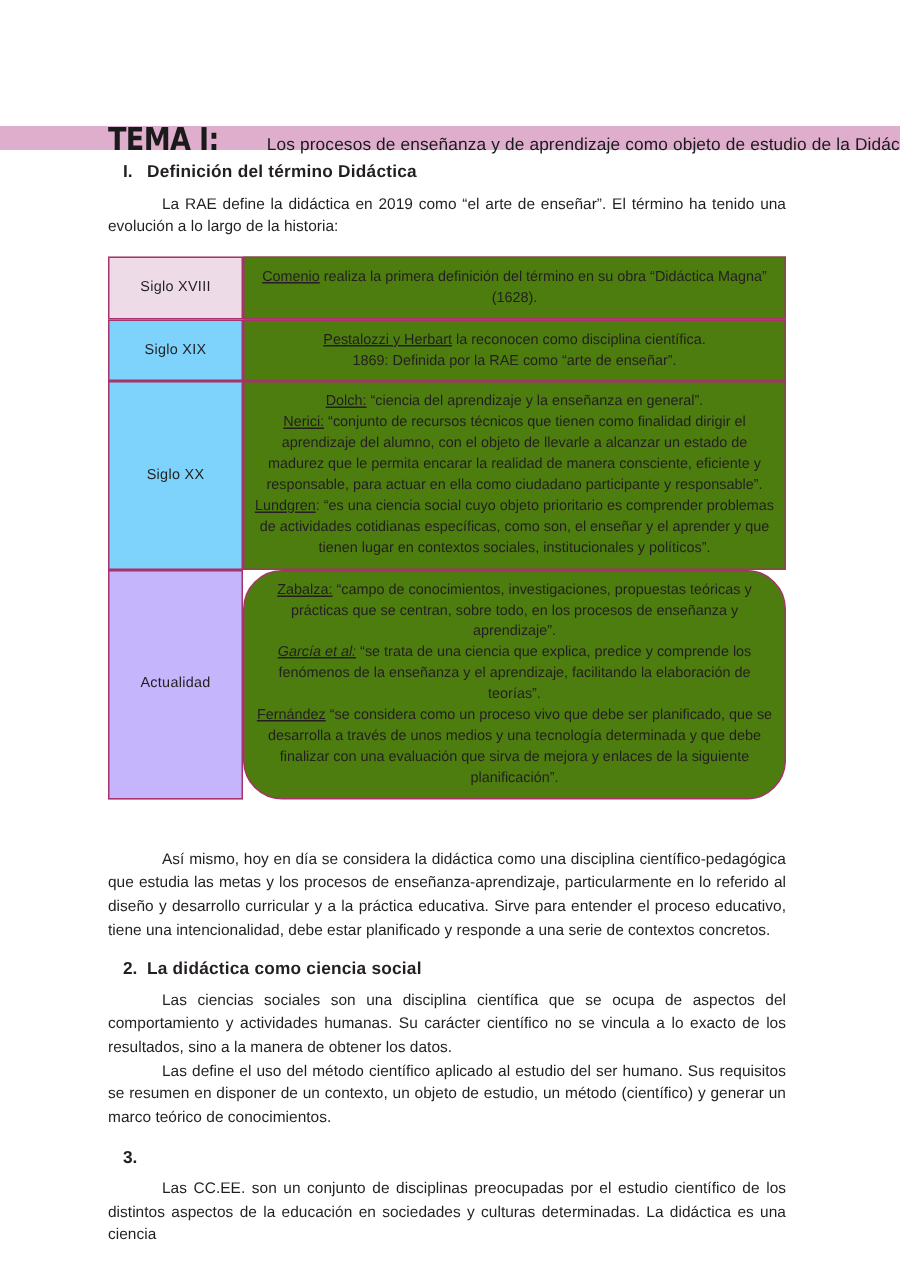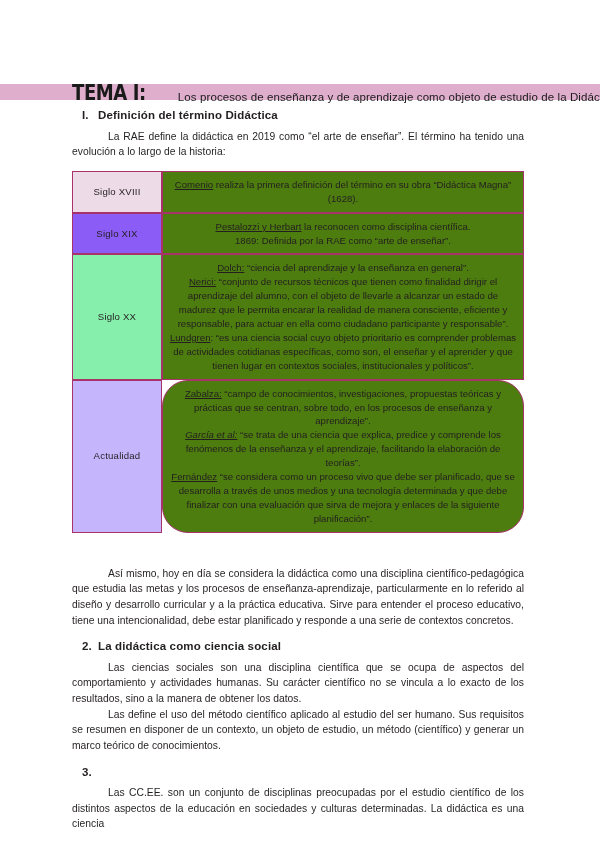--- a/index.html
+++ b/index.html
@@ -171,29 +171,29 @@
         <tbody>
 
           <tr>
             <td class="era-cell" style="border-color: rgb(168, 50, 106); background: rgb(238, 219, 232);">Siglo XVIII</td>
             <td class="desc-cell" style="border-color: rgb(168, 50, 106);">
               <span><span class="u">Comenio</span><span> realiza la primera definición del término en su obra “Didáctica Magna” (1628).</span></span>
             </td>
           </tr>
 
           <tr>
-            <td class="era-cell" style="border-color: rgb(168, 50, 106); background: #8b5cf6;">Siglo XIX</td>
+            <td class="era-cell" style="border-color: rgb(168, 50, 106); background: #7dd3fc;">Siglo XIX</td>
             <td class="desc-cell" style="border-color: rgb(168, 50, 106);">
               <span><span class="u">Pestalozzi y Herbart</span><span> la reconocen como disciplina científica.</span></span><br>
               <span><span>1869: Definida por la RAE como “arte de enseñar”.</span></span>
             </td>
           </tr>
 
           <tr>
-            <td class="era-cell" style="border-color: rgb(168, 50, 106); background: #86efac;">Siglo XX</td>
+            <td class="era-cell" style="border-color: rgb(168, 50, 106); background: #7dd3fc;">Siglo XX</td>
             <td class="desc-cell" style="border-color: rgb(168, 50, 106);">
               <span><span class="u">Dolch:</span><span> “ciencia del aprendizaje y la enseñanza en general”.</span></span><br>
               <span><span class="u">Nerici:</span><span> “conjunto de recursos técnicos que tienen como finalidad dirigir el aprendizaje del alumno, con el objeto de llevarle a alcanzar un estado de madurez que le permita encarar la realidad de manera consciente, eficiente y responsable, para actuar en ella como ciudadano participante y responsable”.</span></span><br>
               <span><span class="u">Lundgren</span><span>: “es una ciencia social cuyo objeto prioritario es comprender problemas de actividades cotidianas específicas, como son, el enseñar y el aprender y que tienen lugar en contextos sociales, institucionales y políticos”.</span></span>
             </td>
           </tr>
 
           <tr>
             <td class="era-cell" style="border-color: rgb(168, 50, 106); background: #c4b5fd;">Actualidad</td>
             <td class="desc-cell" style="border-color: rgb(168, 50, 106); border-radius: 26px;">

